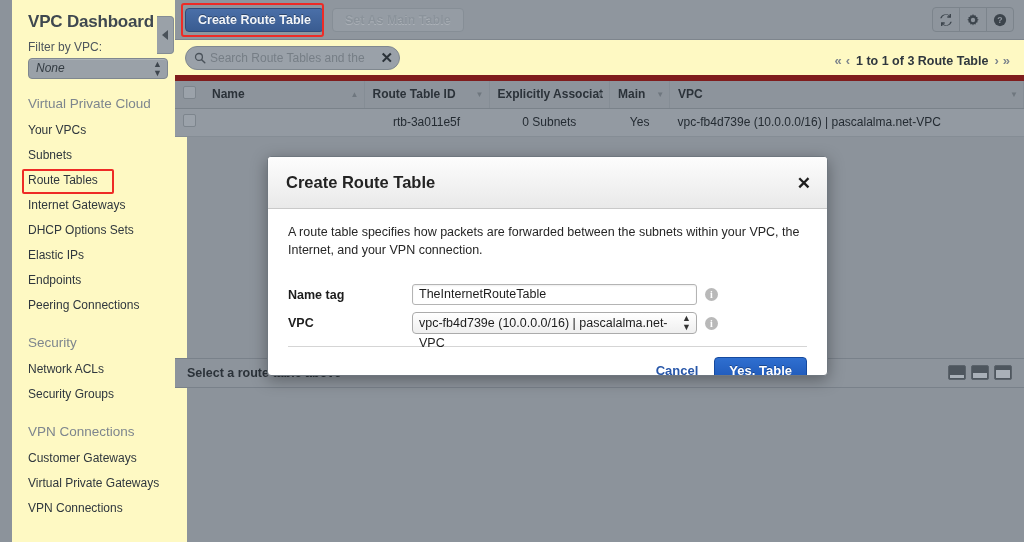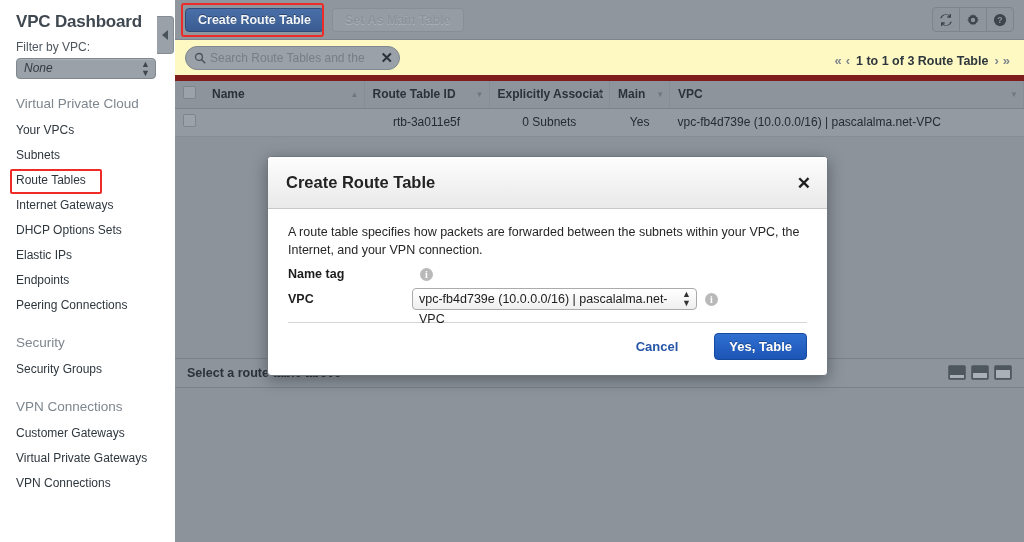--- a/index.html
+++ b/index.html
@@ -11,23 +11,23 @@
     background: #8c939b;
   }
   #root {
     position: relative;
     width: 1024px; height: 542px;
     background: #8c939b;
   }
 
   
   #sidebar {
-    position: absolute; left: 0; top: 0;
+    position: absolute; left: 12px; top: 0;
     width: 175px; height: 542px;
-    background: #ffffff;
+    background: #fef9c3;
     padding: 0;
   }
   .vpc-title {
     font-size: 17px; font-weight: bold;
     color: #3f4850;
     padding: 12px 0 6px 16px;
     letter-spacing: -0.2px;
   }
   .filter-label {
     font-size: 12px; color: #4d555d;
@@ -304,21 +304,21 @@
   #modal-close {
     position: absolute; right: 16px; top: 50%;
     transform: translateY(-50%);
     font-size: 17px; font-weight: bold; color: #1d1d1d;
     cursor: pointer; line-height: 1;
   }
   #modal-body { padding: 14px 20px 0 20px; }
   #modal-desc {
     font-size: 12.5px; color: #262626;
     line-height: 1.45;
-    margin-bottom: 8px;
+    margin-bottom: 25px;
   }
   .form-row {
     display: flex; align-items: center;
     margin-bottom: 7px;
   }
   .form-label {
     width: 124px;
     text-align: left;
     font-size: 12.5px; font-weight: bold; color: #1d1d1d;
     padding-right: 10px;
@@ -360,21 +360,20 @@
     font-family: "Liberation Serif", serif;
     cursor: pointer;
   }
   #modal-sep {
     border-top: 1px solid #d5d5d5;
     margin: 12px 20px 0 20px;
   }
   #modal-footer {
     display: flex; align-items: center; justify-content: flex-end;
     padding: 10px 20px 0 20px;
-    gap: 20px;
   }
   #cancel-btn {
     font-size: 13px; font-weight: bold; color: #2756a8;
     margin-right: 16px; cursor: pointer;
   }
   #create-btn {
     height: 27px;
     background: linear-gradient(to bottom,#2f6fd0,#1c55b5);
     border: 1px solid #164a9e;
     border-radius: 4px;
@@ -405,20 +404,21 @@
         <div class="nav-group-head">Virtual Private Cloud</div>
         <div class="nav-item"><span>Your VPCs</span></div>
         <div class="nav-item"><span>Subnets</span></div>
         <div class="nav-item highlighted"><span>Route Tables</span></div>
         <div class="nav-item"><span>Internet Gateways</span></div>
         <div class="nav-item"><span>DHCP Options Sets</span></div>
         <div class="nav-item"><span>Elastic IPs</span></div>
         <div class="nav-item"><span>Endpoints</span></div>
         <div class="nav-item"><span>Peering Connections</span></div>
         <div class="nav-group-head">Security</div>
+        <div class="nav-item"><span>Network ACLs</span></div>
         <div class="nav-item"><span>Security Groups</span></div>
         <div class="nav-group-head">VPN Connections</div>
         <div class="nav-item"><span>Customer Gateways</span></div>
         <div class="nav-item"><span>Virtual Private Gateways</span></div>
         <div class="nav-item"><span>VPN Connections</span></div>
       </div>
   </div>
 
   <div id="collapse-handle">
     <span class="arw"></span>
@@ -536,20 +536,21 @@
   <div id="modal">
     <div id="modal-header">
       <span id="modal-title">Create Route Table</span>
       <span id="modal-close">✕</span>
     </div>
     <div id="modal-body">
       <div id="modal-desc">A route table specifies how packets are forwarded between the subnets within your VPC, the Internet, and your VPN connection.</div>
 
       <div class="form-row">
         <span class="form-label">Name tag</span>
+        <span class="text-input">TheInternetRouteTable</span>
         <span class="info-ico">i</span>
       </div>
 
       <div class="form-row">
         <span class="form-label">VPC</span>
         <span class="sel-input">
           <span>vpc-fb4d739e (10.0.0.0/16) | pascalalma.net-VPC</span>
           <span class="updown">▲<br>▼</span>
         </span>
         <span class="info-ico">i</span>

